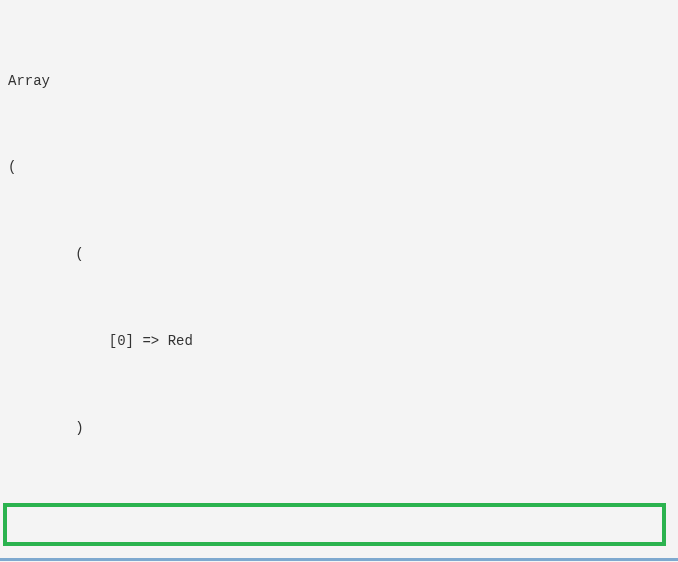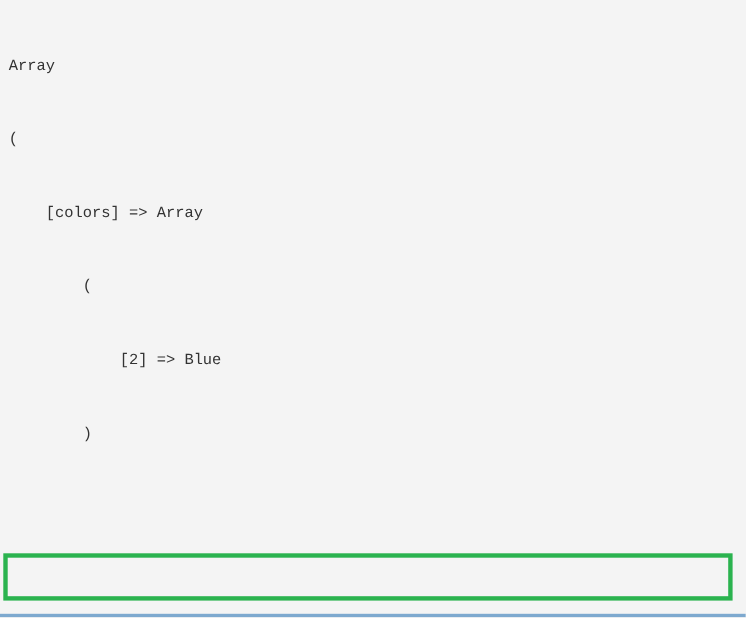--- a/index.html
+++ b/index.html
@@ -19,20 +19,21 @@
     margin: 0;
     font-family: "Liberation Mono", "DejaVu Sans Mono", monospace;
     font-size: 14px;
     line-height: 22.3px;
     color: #333333;
     white-space: pre;
   }
   .line {
     height: 22.3px;
     white-space: pre;
+    margin-top: 20px;
   }
   .highlight-box {
     position: absolute;
     left: 3px;
     top: 503px;
     width: 663px;
     height: 43px;
     border: 4px solid #2bb34f;
     background: transparent;
     pointer-events: none;
@@ -45,23 +46,22 @@
     height: 3px;
     background: #7ea9cf;
   }
 </style>
 </head>
 <body>
 
 <div class="print-r">
   <div class="line">Array</div>
   <div class="line">(</div>
-  <div class="line">    [colors] =&gt; Array</div>
   <div class="line">        (</div>
-  <div class="line">            [2] =&gt; Blue</div>
+  <div class="line">            [0] =&gt; Red</div>
   <div class="line">        )</div>
   
   
   
   
   
   
   
   
   

